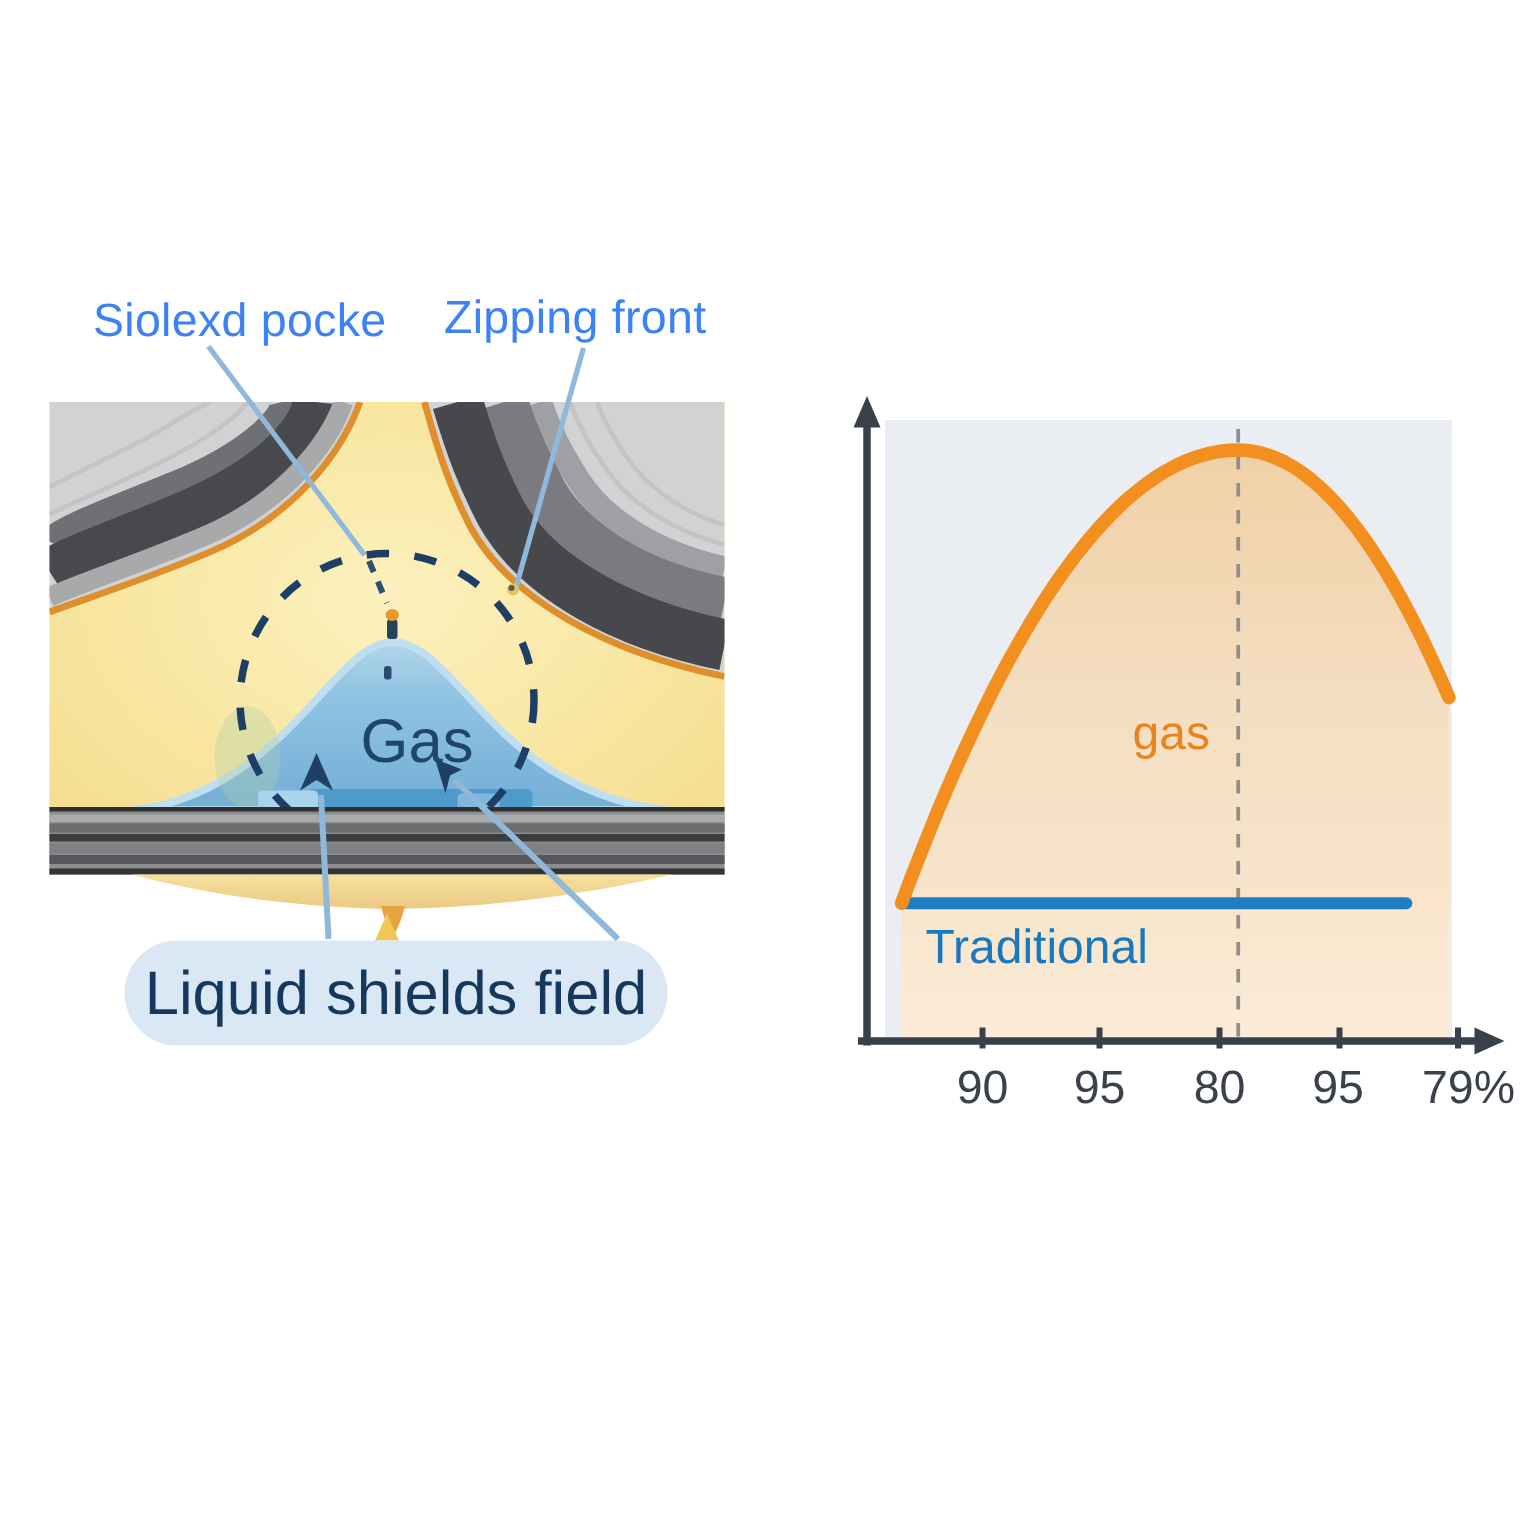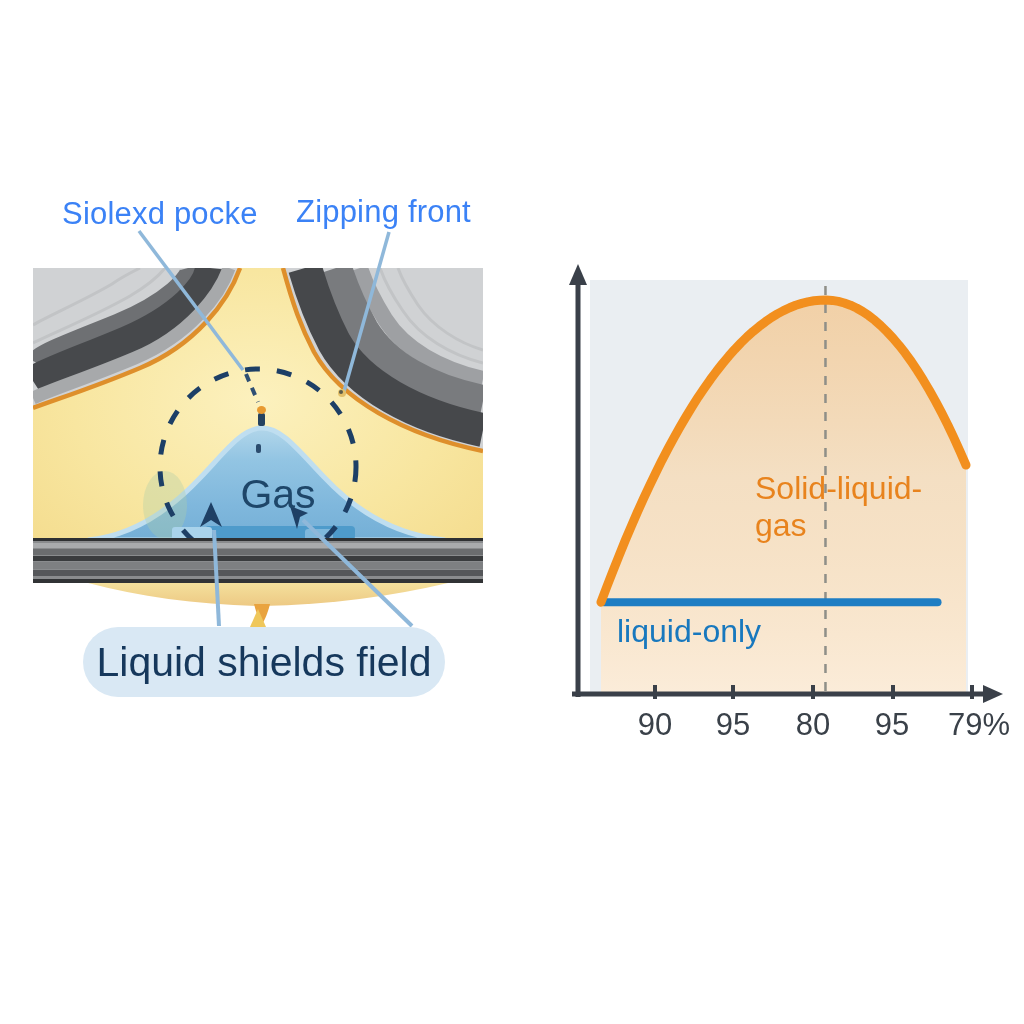--- a/index.html
+++ b/index.html
@@ -147,25 +147,24 @@
       <line x1="733" y1="685" x2="733" y2="699" stroke-width="4"></line>
       <line x1="813" y1="685" x2="813" y2="699" stroke-width="4"></line>
       <line x1="893" y1="685" x2="893" y2="699" stroke-width="4"></line>
       <line x1="972" y1="685" x2="972" y2="699" stroke-width="4"></line>
     </g>
     <polygon points="578,264 569,285 587,285" fill="#3A4049"></polygon>
     <polygon points="1003,694 983,685 983,703" fill="#3A4049"></polygon>
   </svg>
 
   <div class="abs series-label series-orange">
-    <div>Solid-liquid-</div>
     <div>gas</div>
   </div>
   <div class="abs series-label series-blue">
-    <div>liquid-only</div>
+    <div>Traditional</div>
   </div>
 
   <div class="abs tick-label" style="left:655px;">90</div>
   <div class="abs tick-label" style="left:733px;">95</div>
   <div class="abs tick-label" style="left:813px;">80</div>
   <div class="abs tick-label" style="left:892px;">95</div>
   <div class="abs tick-label" style="left:979px;">79%</div>
 
 
 </div>

